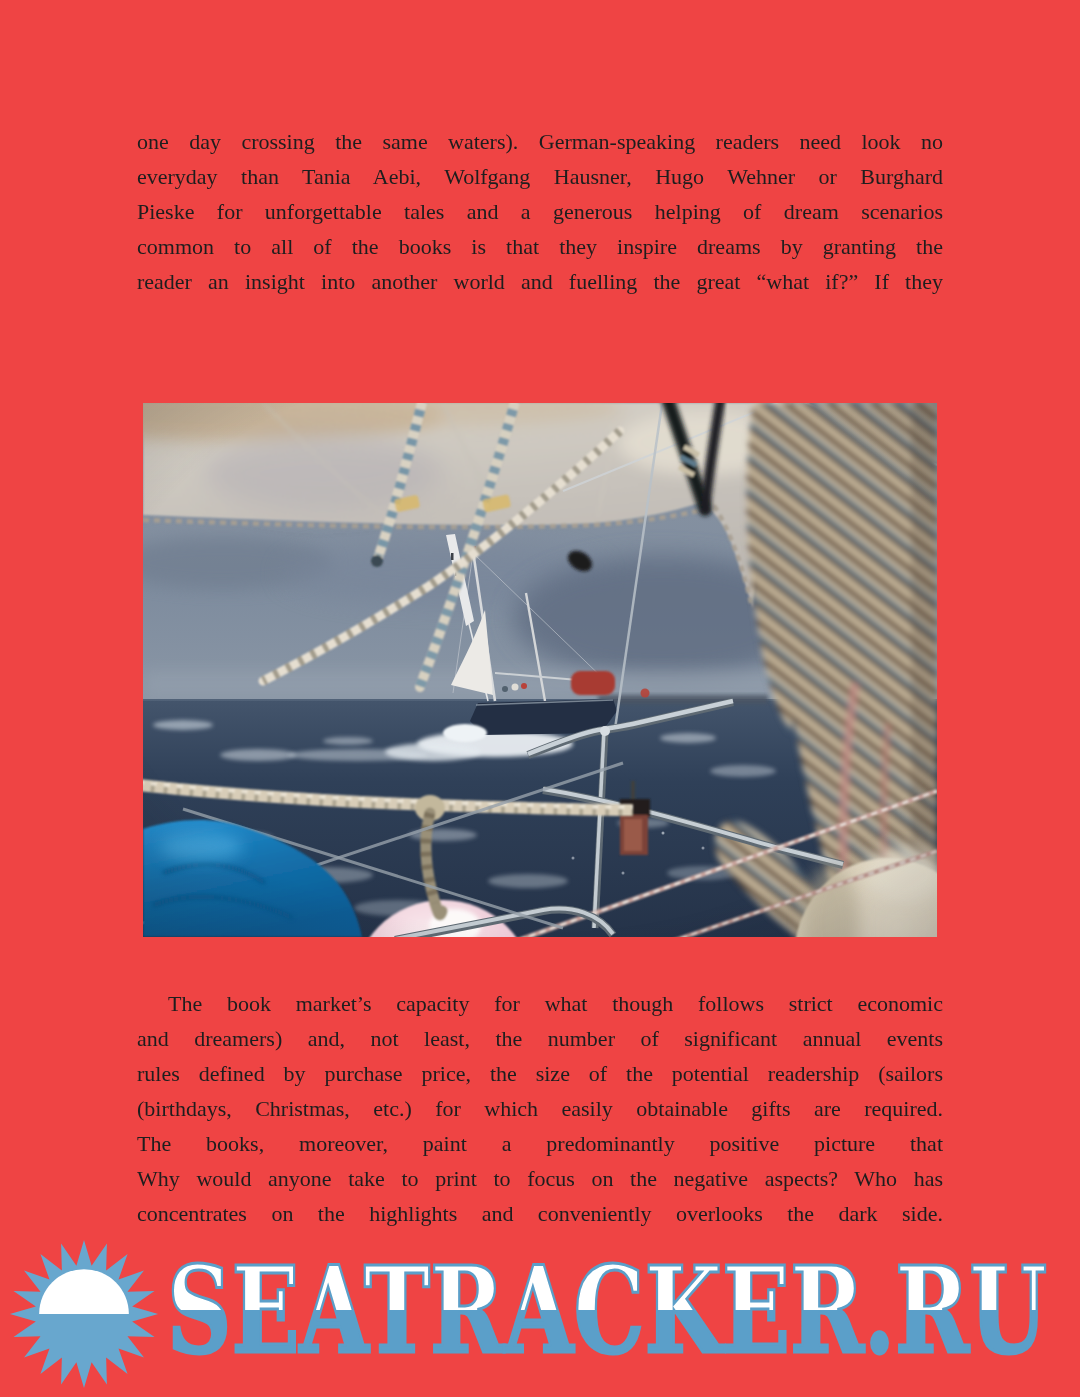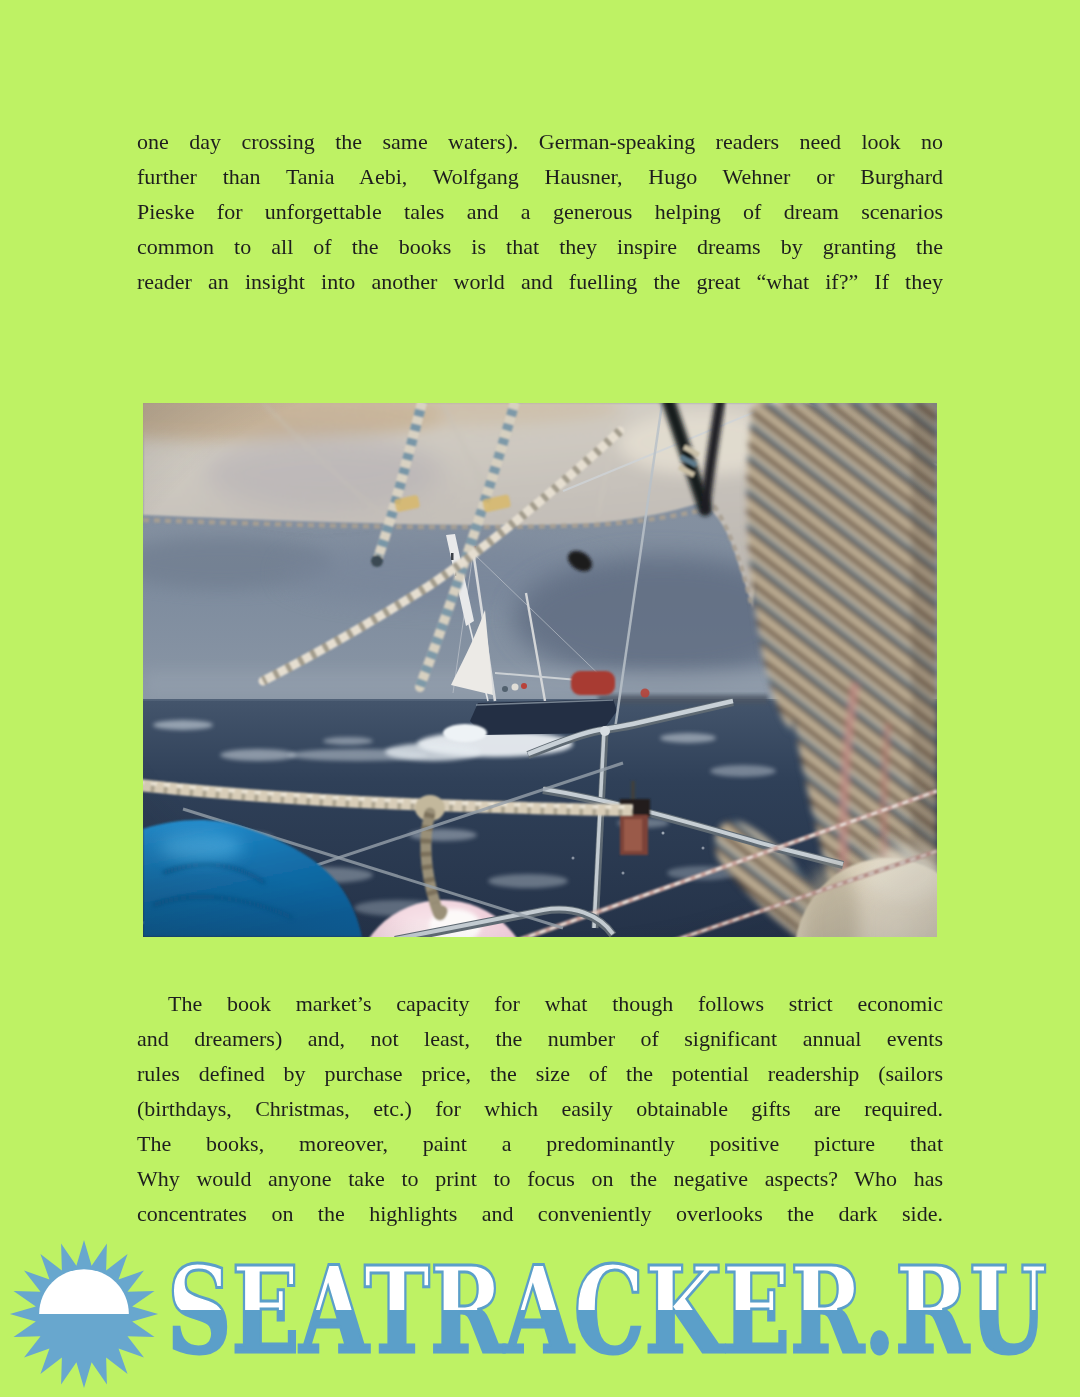--- a/index.html
+++ b/index.html
@@ -1,35 +1,35 @@
 <!DOCTYPE html>
 <html><head>
 <meta charset="utf-8">
 <style>
   html,body{margin:0;padding:0;background:#ffffff;}
-  .page{position:relative;width:1080px;height:1397px;background:#bef264;overflow:hidden;
+  .page{position:relative;width:1080px;height:1397px;background:#ef4444;overflow:hidden;
         font-family:"Liberation Serif","DejaVu Serif",serif;}
   .text-block{position:absolute;left:137px;width:806px;color:#1e1e1e;font-size:22px;line-height:35px;}
   .tline{text-align:justify;text-align-last:justify;height:35px;overflow:hidden;}
   .tline.last{text-align:left;text-align-last:left;}
   .tline.indent{padding-left:31px;}
   .photo-figure{position:absolute;left:143px;top:403px;width:794px;height:534px;margin:0;}
   .photo-figure svg{display:block;}
   .watermark{position:absolute;left:0;top:1230px;width:884px;height:167px;}
   .sun-logo{position:absolute;left:6px;top:6px;}
   .wm-text{position:absolute;left:162px;top:18px;}
 </style>
 </head>
 <body>
 
 <div class="page">
 
   <div class="text-block" style="top:124px">
     <div class="tline">one day crossing the same waters). German-speaking readers need look no</div>
-    <div class="tline">further than Tania Aebi, Wolfgang Hausner, Hugo Wehner or Burghard</div>
+    <div class="tline">everyday than Tania Aebi, Wolfgang Hausner, Hugo Wehner or Burghard</div>
     <div class="tline">Pieske for unforgettable tales and a generous helping of dream scenarios</div>
     <div class="tline">common to all of the books is that they inspire dreams by granting the</div>
     <div class="tline">reader an insight into another world and fuelling the great “what if?” If they</div>
   </div>
 
   <figure class="photo-figure">
     <svg width="794" height="534" viewBox="0 0 794 534" role="img">
       <defs>
         <linearGradient id="skyGrad" x1="0" y1="0" x2="0" y2="1">
           <stop offset="0" stop-color="#8d96a3"></stop>

